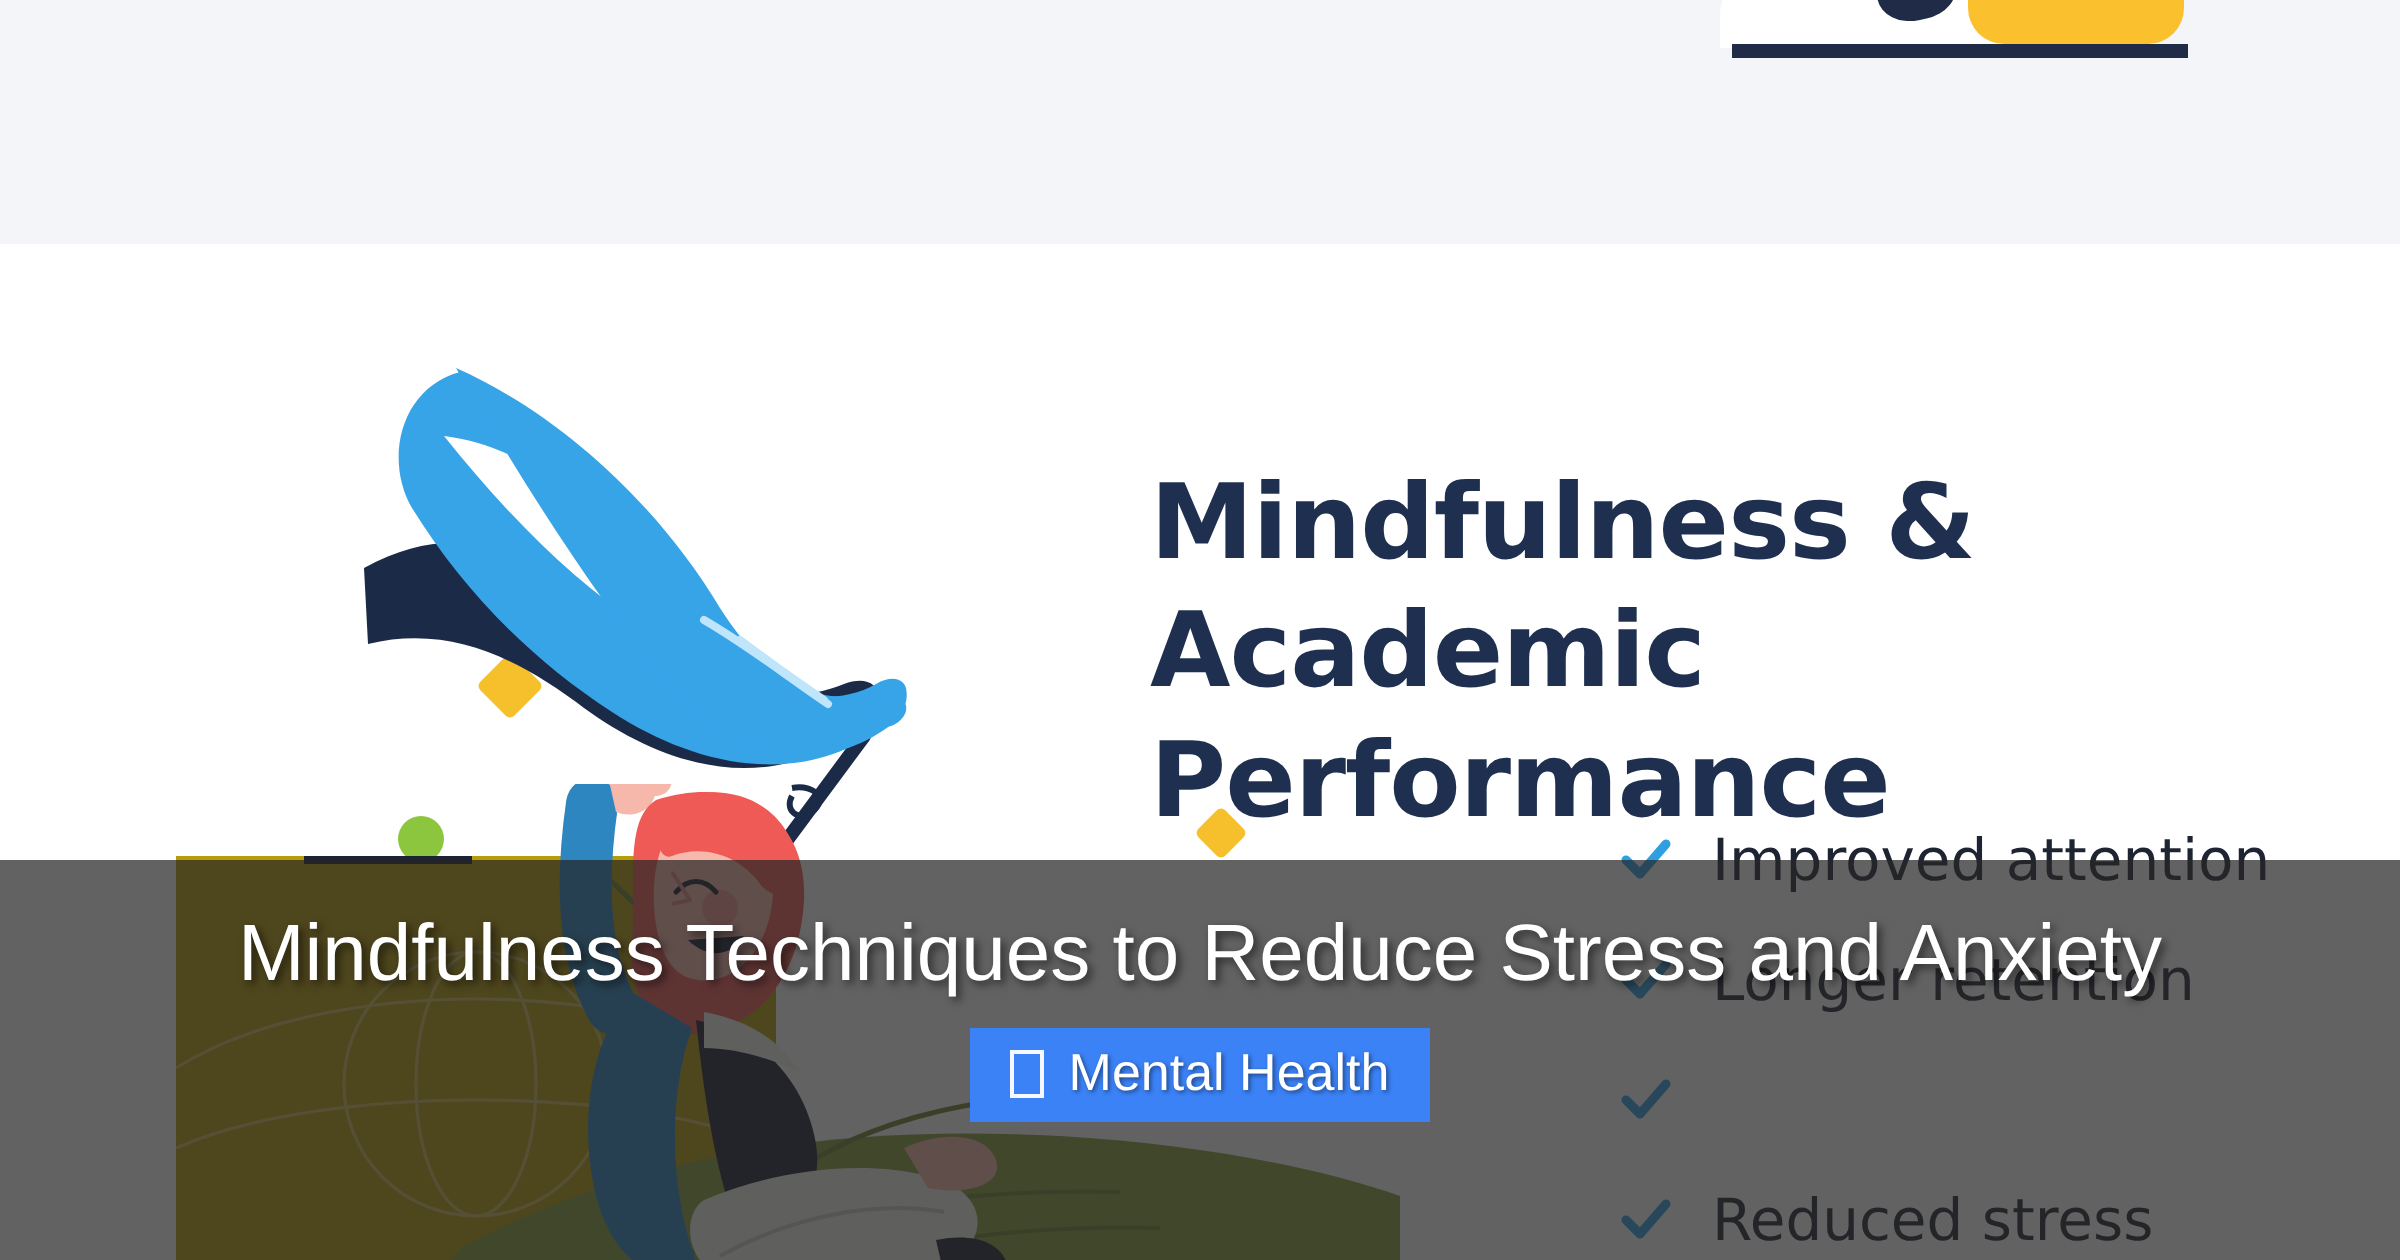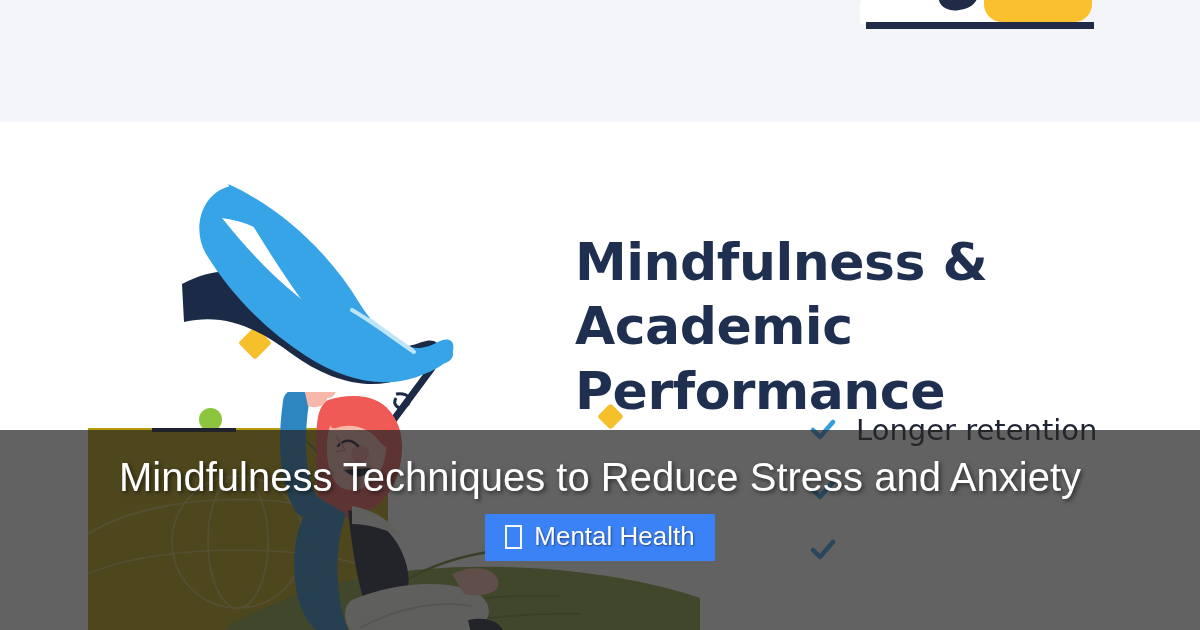--- a/index.html
+++ b/index.html
@@ -290,38 +290,45 @@
         <path d="M408 228 c 20 -4 34 2 36 14 c 2 12 -14 16 -30 12 z" fill="#1d2233"></path>
 
         <path d="M392 182 c 22 -10 42 -6 46 6 c 4 12 -14 18 -34 14 z" fill="#f7b8ac"></path>
       </svg>
     </div>
 
     <div class="art-heading">Mindfulness &amp; Academic Performance</div>
 
     <div class="art-list">
 
+      <div class="art-list-item">
+        <svg class="check-icon" viewBox="0 0 26 26">
+          <path d="M3 13 L 10 20 L 23 5" stroke="#2f9fe0" stroke-width="4.5" fill="none" stroke-linecap="round" stroke-linejoin="round"></path>
+        </svg>
+        <span class="art-list-label">Improved attention</span>
+      </div>
 
       <div class="art-list-item">
         <svg class="check-icon" viewBox="0 0 26 26">
           <path d="M3 13 L 10 20 L 23 5" stroke="#2f9fe0" stroke-width="4.5" fill="none" stroke-linecap="round" stroke-linejoin="round"></path>
         </svg>
         <span class="art-list-label">Longer retention</span>
       </div>
 
       <div class="art-list-item">
         <svg class="check-icon" viewBox="0 0 26 26">
           <path d="M3 13 L 10 20 L 23 5" stroke="#2f9fe0" stroke-width="4.5" fill="none" stroke-linecap="round" stroke-linejoin="round"></path>
         </svg>
       </div>
 
       <div class="art-list-item">
         <svg class="check-icon" viewBox="0 0 26 26">
           <path d="M3 13 L 10 20 L 23 5" stroke="#2f9fe0" stroke-width="4.5" fill="none" stroke-linecap="round" stroke-linejoin="round"></path>
         </svg>
+        <span class="art-list-label">Reduced stress</span>
       </div>
 
     </div>
   </div>
 
   <div class="overlay">
     <div class="overlay-title">Mindfulness Techniques to Reduce Stress and Anxiety</div>
     <div class="badge-row">
       <div class="badge">
         <span class="badge-glyph"></span>

